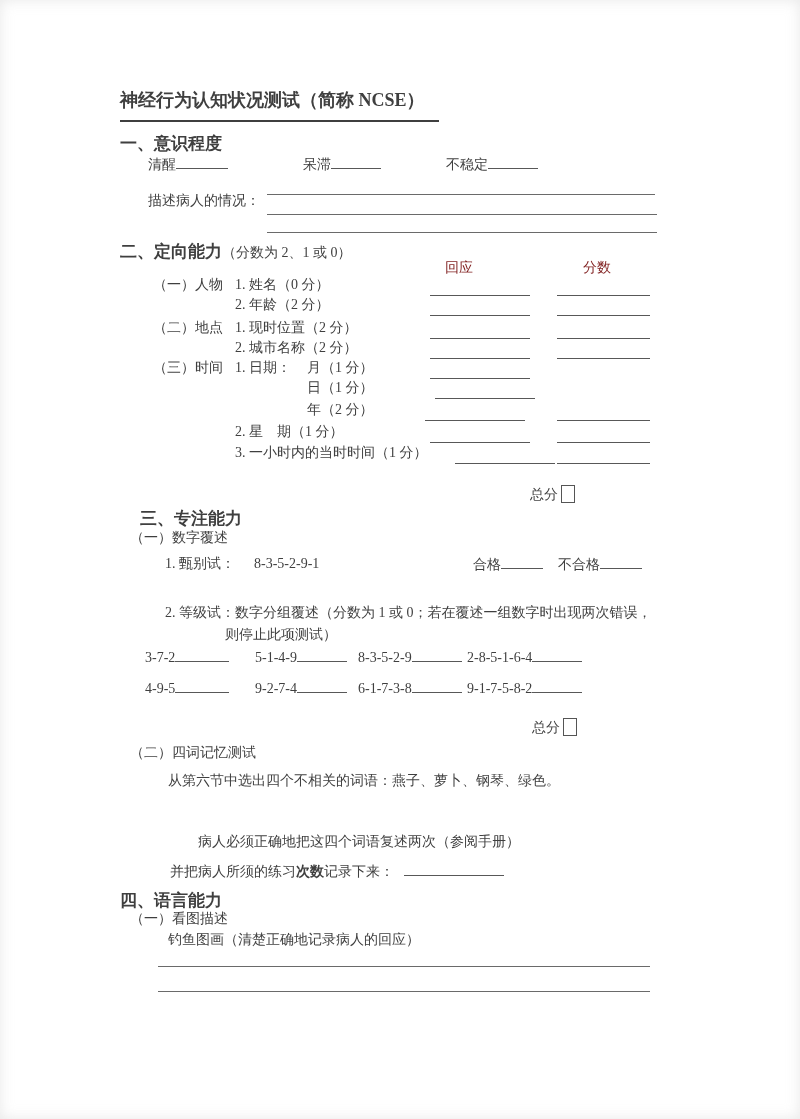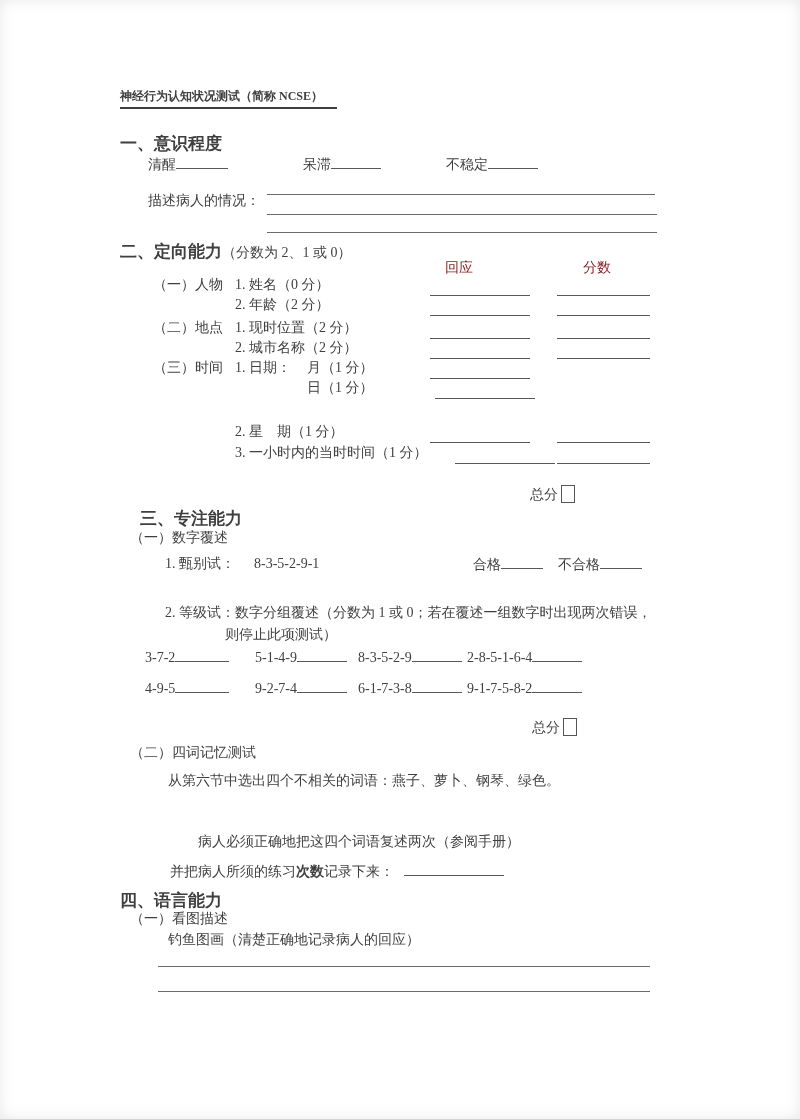--- a/index.html
+++ b/index.html
@@ -9,23 +9,23 @@
     background:#ffffff;
     font-family:"Liberation Serif","DejaVu Serif",serif;
     color:#3f3f3f;
     font-size:14px;
     overflow:hidden;
     box-shadow:inset 0 0 14px rgba(190,190,190,.35);
   }
   .abs{position:absolute;white-space:nowrap;}
   .bold{font-weight:bold;}
   .title{
-    font-size:12px;font-weight:bold;
+    font-size:18px;font-weight:bold;
     border-bottom:2px solid #3f3f3f;
-    padding-right:14px;padding-bottom:4px;
+    padding-right:14px;padding-bottom:10px;
   }
   .sect{font-size:17px;font-weight:bold;}
   .note{font-weight:normal;font-size:14px;}
   .u{display:inline-block;border-bottom:1.5px solid #585858;height:13px;}
   .hline{position:absolute;height:0;border-bottom:1.5px solid #6a6a6a;}
   .s2row{position:absolute;left:120px;width:545px;height:18px;}
   .s2row .grp{position:absolute;left:33px;bottom:2px;}
   .s2row .itm{position:absolute;left:115px;bottom:2px;}
   .s2row .sub{position:absolute;left:187px;bottom:2px;}
   .s2row .rl{position:absolute;left:310px;bottom:0;width:100px;border-bottom:1.5px solid #585858;height:0;}
@@ -88,20 +88,25 @@
   </div>
   <div class="s2row" style="top:361px;">
     <span class="grp">（三）时间</span>
     <span class="itm">1. 日期：</span>
     <span class="sub">月（1 分）</span>
     <span class="rl"></span>
   </div>
   <div class="s2row" style="top:381px;">
     <span class="sub">日（1 分）</span>
     <span class="rl" style="left:315px;"></span>
+  </div>
+  <div class="s2row" style="top:403px;">
+    <span class="sub">年（2 分）</span>
+    <span class="rl" style="left:305px;"></span>
+      <span class="sl"></span>
   </div>
   <div class="s2row" style="top:425px;">
     <span class="itm">2. 星　期（1 分）</span>
     <span class="rl"></span>
       <span class="sl"></span>
   </div>
   <div class="s2row" style="top:446px;">
     <span class="itm">3. 一小时内的当时时间（1 分）</span>
     <span class="rl shift"></span>
       <span class="sl"></span>

